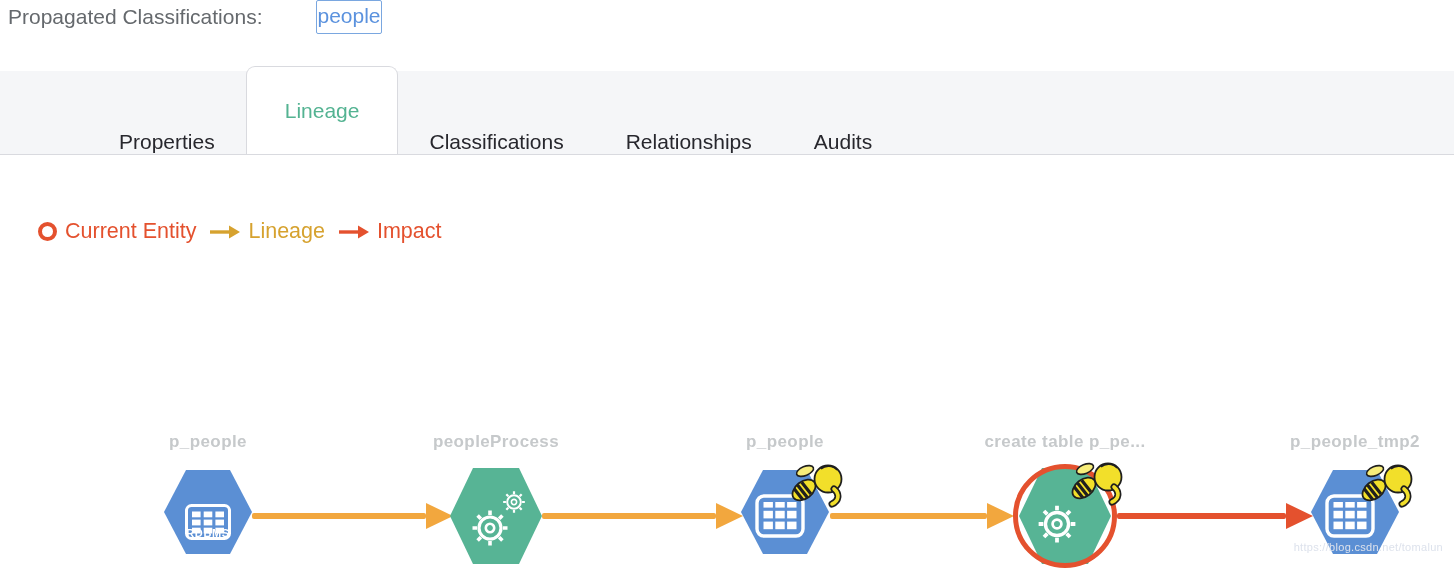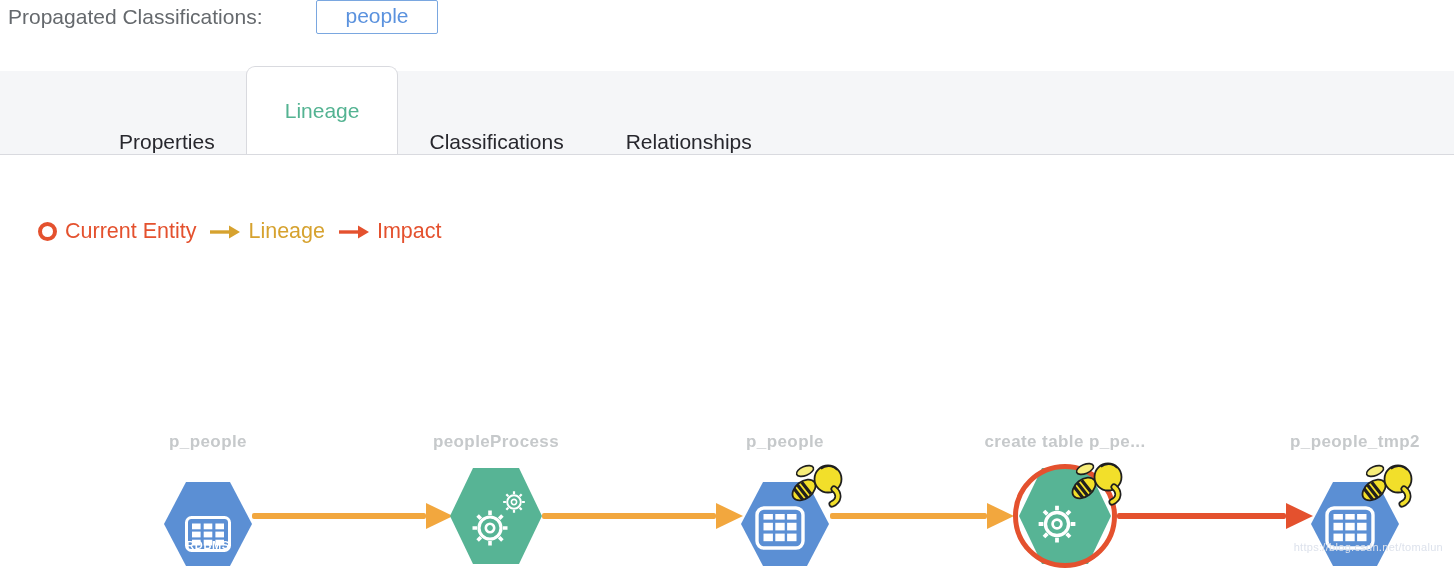--- a/index.html
+++ b/index.html
@@ -10,21 +10,21 @@
   }
   *{box-sizing:border-box; margin:0; padding:0;}
   html,body{background:#ffffff;}
   body{font-family:"Liberation Sans", sans-serif;}
   .screen{position:relative; width:1454px; height:571px; background:#fff; overflow:hidden;}
 
   
   .header{position:absolute; top:0; left:8px; display:flex; align-items:center;}
   .header-label{font-size:21px; color:var(--header-gray);}
   .chip{margin-left:54px; border:1.5px solid var(--chip-border); border-radius:2px;
-        padding:3px 28px 5px; font-size:21px; color:var(--chip-blue); background:#fff; cursor:pointer;}
+        padding:3px 0 5px; font-size:21px; color:var(--chip-blue); background:#fff; cursor:pointer;}
 
   
   .tabstrip{position:absolute; top:71px; left:0; right:0; height:84px; background:var(--strip-bg);
             border-bottom:1px solid var(--strip-border); display:flex; align-items:flex-end; padding-left:88px;}
   .tab{display:flex; align-items:center; padding:0 31px; font-size:21px; color:var(--text-dark); cursor:pointer;}
   .tab.active{position:relative; z-index:2; background:#fff; border:1px solid var(--strip-border);
               border-bottom:none; border-radius:9px 9px 0 0; color:var(--tab-green); height:88px; padding:0 38px;}
 
   
   .legend{position:absolute; top:219px; left:38px; display:flex; align-items:center; gap:14px; font-size:21.5px;}
@@ -33,21 +33,21 @@
   .legend-current{color:var(--impact);}
   .legend-lineage{color:var(--legend-gold);}
   .legend-impact{color:var(--impact);}
   .legend-arrow{display:block;}
 
   
   .node{position:absolute; top:430px; width:150px; height:140px; cursor:pointer;}
   .node-label{position:absolute; top:2px; left:50%; transform:translateX(-50%); white-space:nowrap;
               font-size:17px; color:var(--label-gray); letter-spacing:.4px;font-weight:bold;}
   .hex{position:absolute; clip-path:polygon(25% 0%,75% 0%,100% 50%,75% 100%,25% 100%,0% 50%);}
-  .hex.blue{width:88px; height:84px; left:31px; top:52px; background:var(--hex-blue);text-decoration:underline;}
+  .hex.blue{width:88px; height:84px; left:31px; top:40px; background:var(--hex-blue);text-decoration:underline;}
   .hex.green{width:92px; height:96px; left:29px; top:38px; background:var(--hex-green);}
   .ring{position:absolute; width:104px; height:104px; left:23px; top:34px;
         border:5px solid var(--impact); border-radius:50%; z-index:3; pointer-events:none;}
   .node-ic{position:absolute;}
   .rdbms-badge{position:absolute; top:57px; left:0; width:100%; text-align:center;
                font-size:11px; font-weight:bold; color:var(--icon-white); letter-spacing:.6px; z-index:2;}
   .edge-line{position:absolute; top:513px; height:6px; border-radius:2px;}
   .edge-line.lineage{background:var(--lineage);}
   .edge-line.impact{background:var(--impact);}
   .edge-head{position:absolute; top:503px; width:0; height:0;
@@ -117,20 +117,21 @@
   <div class="header">
     <span class="header-label">Propagated Classifications:</span>
     <span class="chip">people</span>
   </div>
 
   <div class="tabstrip">
     <div class="tab">Properties</div>
     <div class="tab active">Lineage</div>
     <div class="tab">Classifications</div>
     <div class="tab">Relationships</div>
+    <div class="tab">Audits</div>
   </div>
 
   <div class="legend">
     <div class="legend-item legend-current">
       <span class="legend-circle"></span>
       <span>Current Entity</span>
     </div>
     <div class="legend-item legend-lineage">
       <svg class="legend-arrow" width="30" height="14" viewBox="0 0 30 14">
         <line x1="0" y1="7" x2="19" y2="7" stroke="#d6a22f" stroke-width="3.4"></line>

